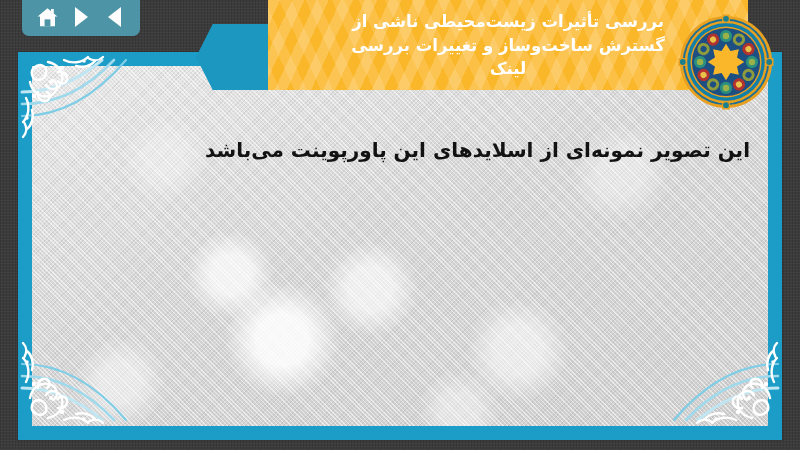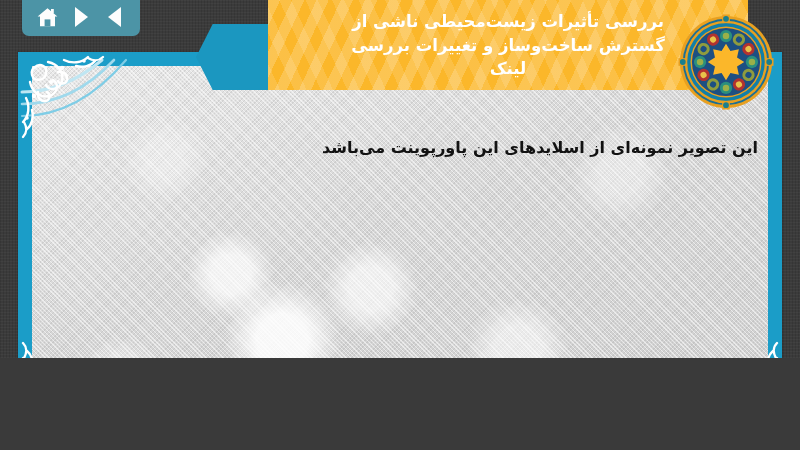--- a/index.html
+++ b/index.html
@@ -4,21 +4,21 @@
 <style>
   html,body{margin:0;padding:0;}
   body{
     width:800px;height:450px;overflow:hidden;
     background:#3a3a3a;
     font-family:"DejaVu Sans","Liberation Sans",sans-serif;
     position:relative;
   }
   
   #stage{
-    position:absolute;inset:0;width:800px;height:358px;overflow:hidden;
+    position:absolute;inset:0;width:800px;height:450px;overflow:hidden;
     background-color:#3b3b3b;
     background-image:
       repeating-linear-gradient(0deg, rgba(255,255,255,.030) 0 1px, rgba(0,0,0,0) 1px 3px),
       repeating-linear-gradient(90deg, rgba(0,0,0,.10) 0 1px, rgba(0,0,0,0) 1px 3px);
   }
 
   
   #navbar{
     position:absolute;left:22px;top:-10px;width:118px;height:46px;
     background:#4c94a6;
@@ -110,22 +110,22 @@
   #fl-br{left:650px;top:296px;transform:scale(-1,-1);}
 
   
   #body-text{
     position:absolute;left:30px;top:136px;width:740px;
     direction:rtl;text-align:right;
     z-index:30;
     padding-left:10px;padding-right:12px;box-sizing:border-box;
   }
   #body-text p{
-    margin:0 0 9px 0;
-    font-size:16px;line-height:1.48;
+    margin:0 8px 9px 0;
+    font-size:20px;line-height:1.48;
     color:#121212;font-weight:600;
     white-space:nowrap;
   }
   #body-text p:last-child{margin-bottom:0;}
 </style>
 </head>
 <body>
 
 <div id="stage">
 

